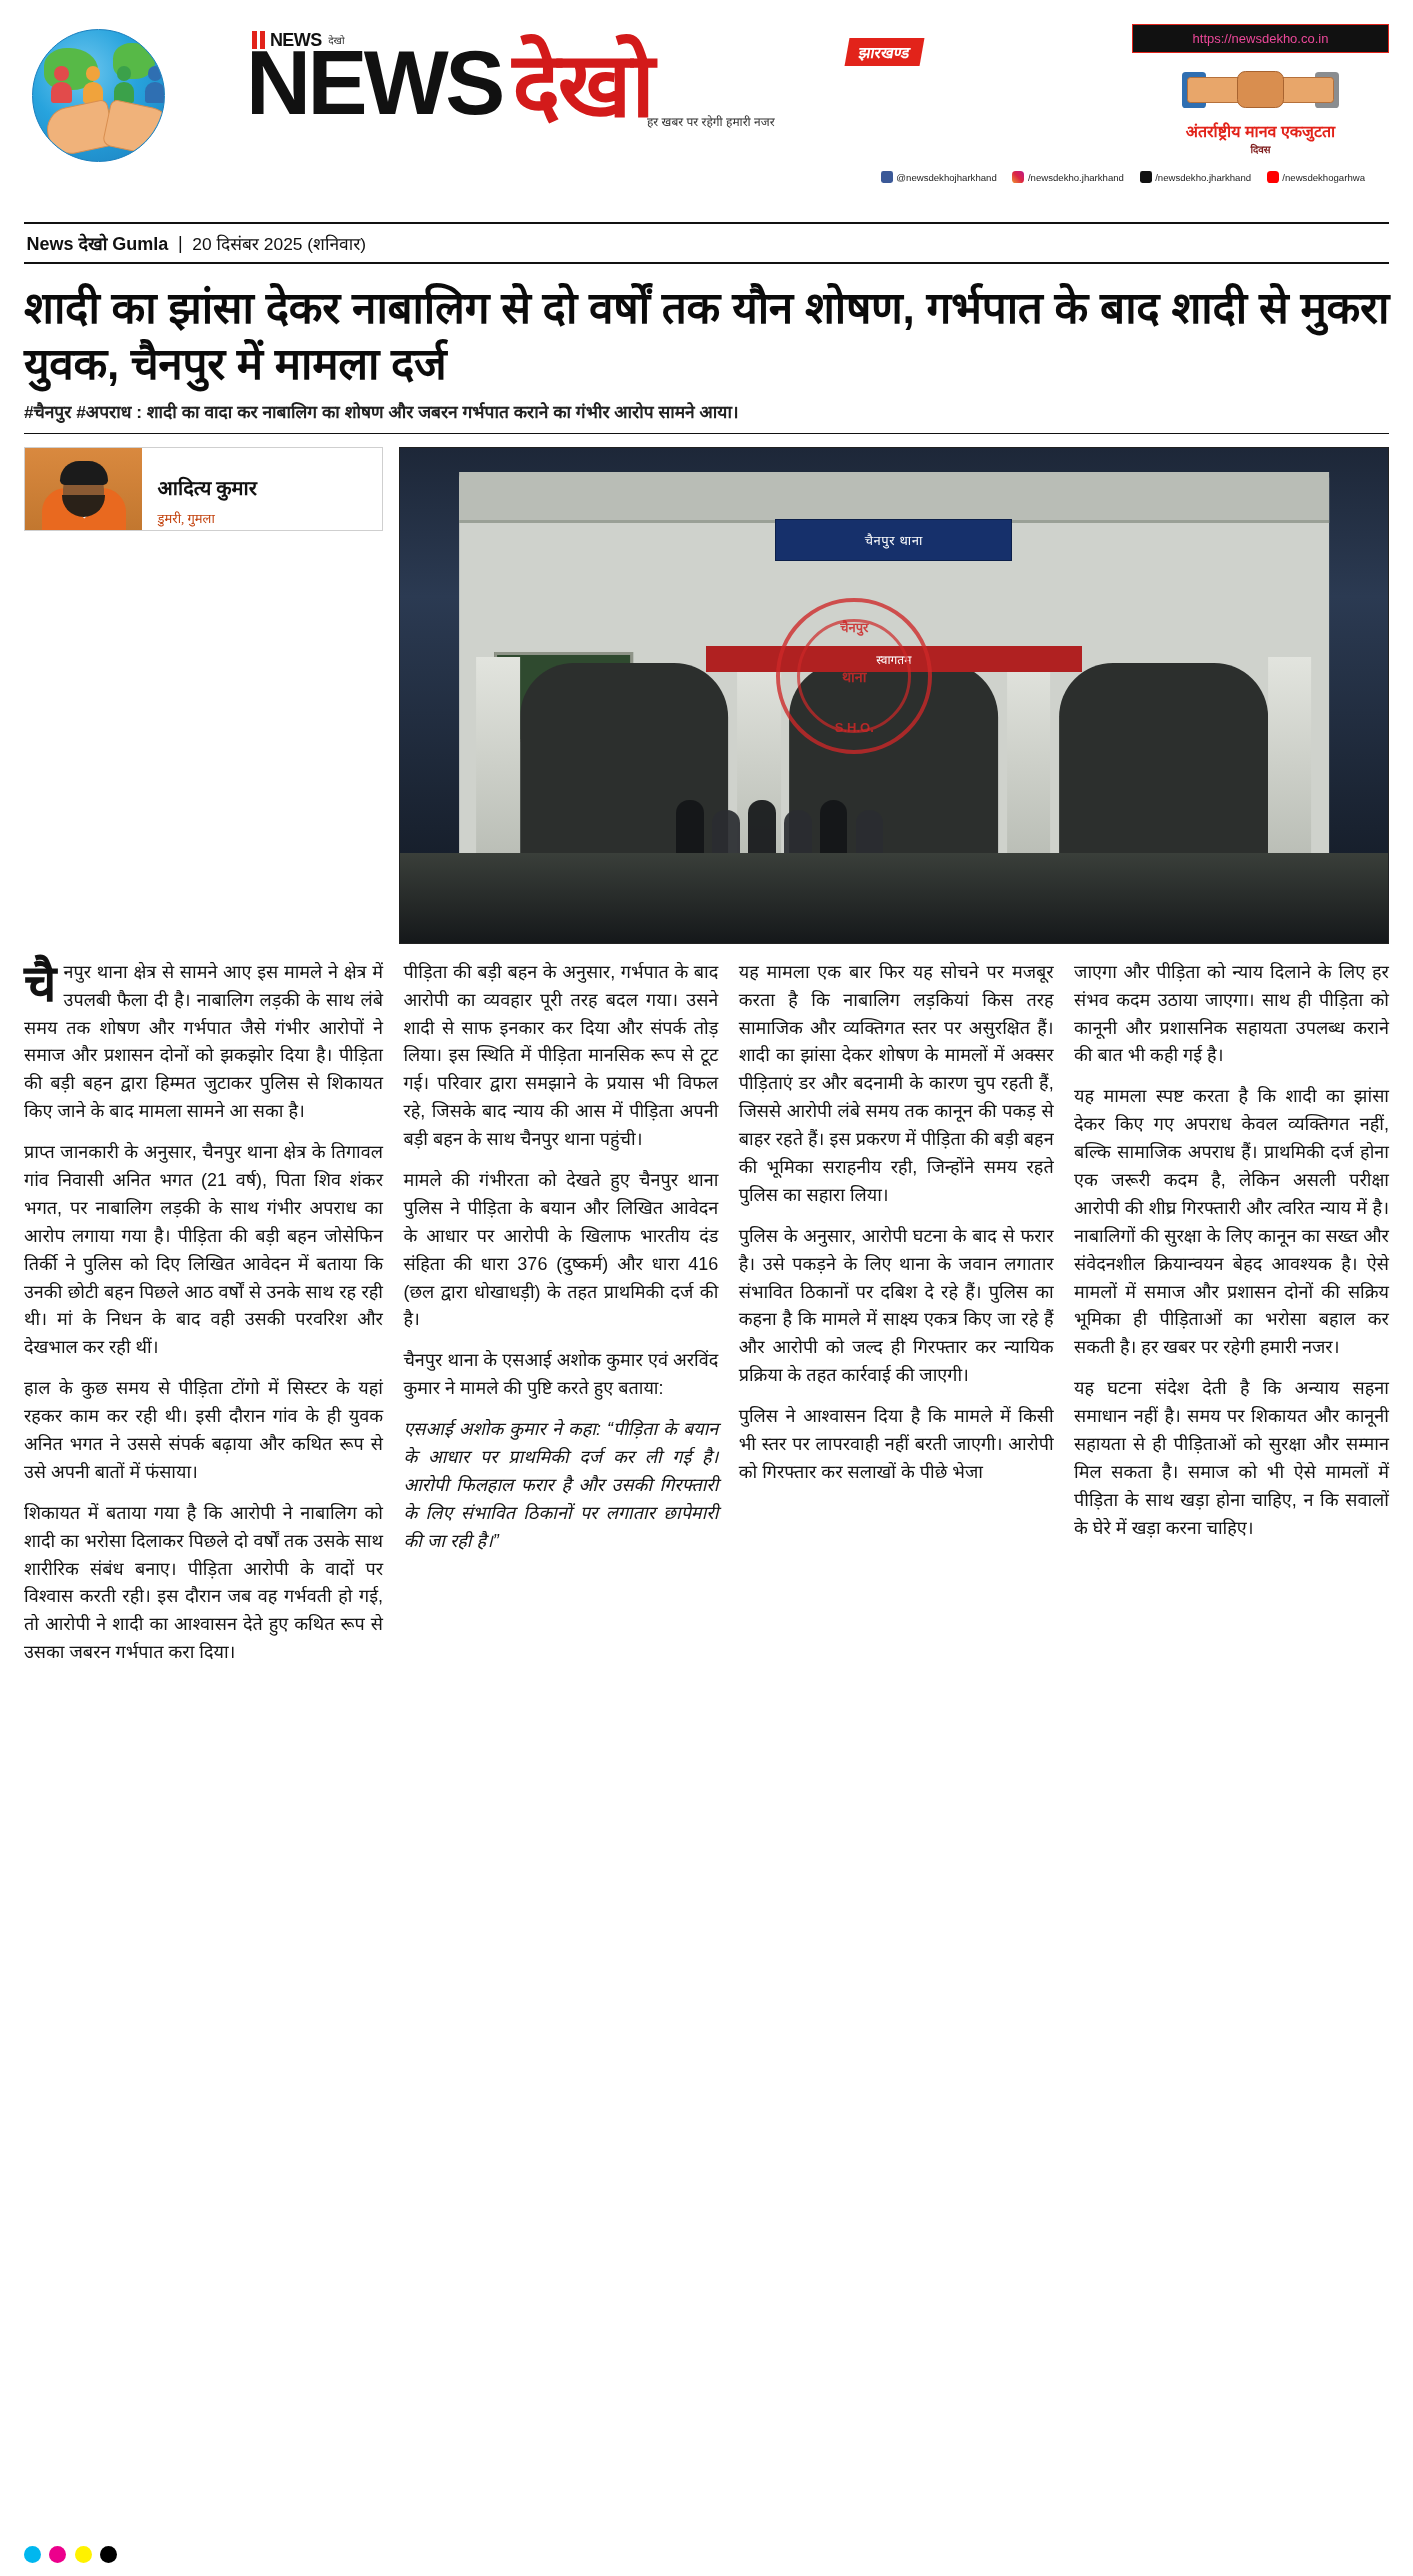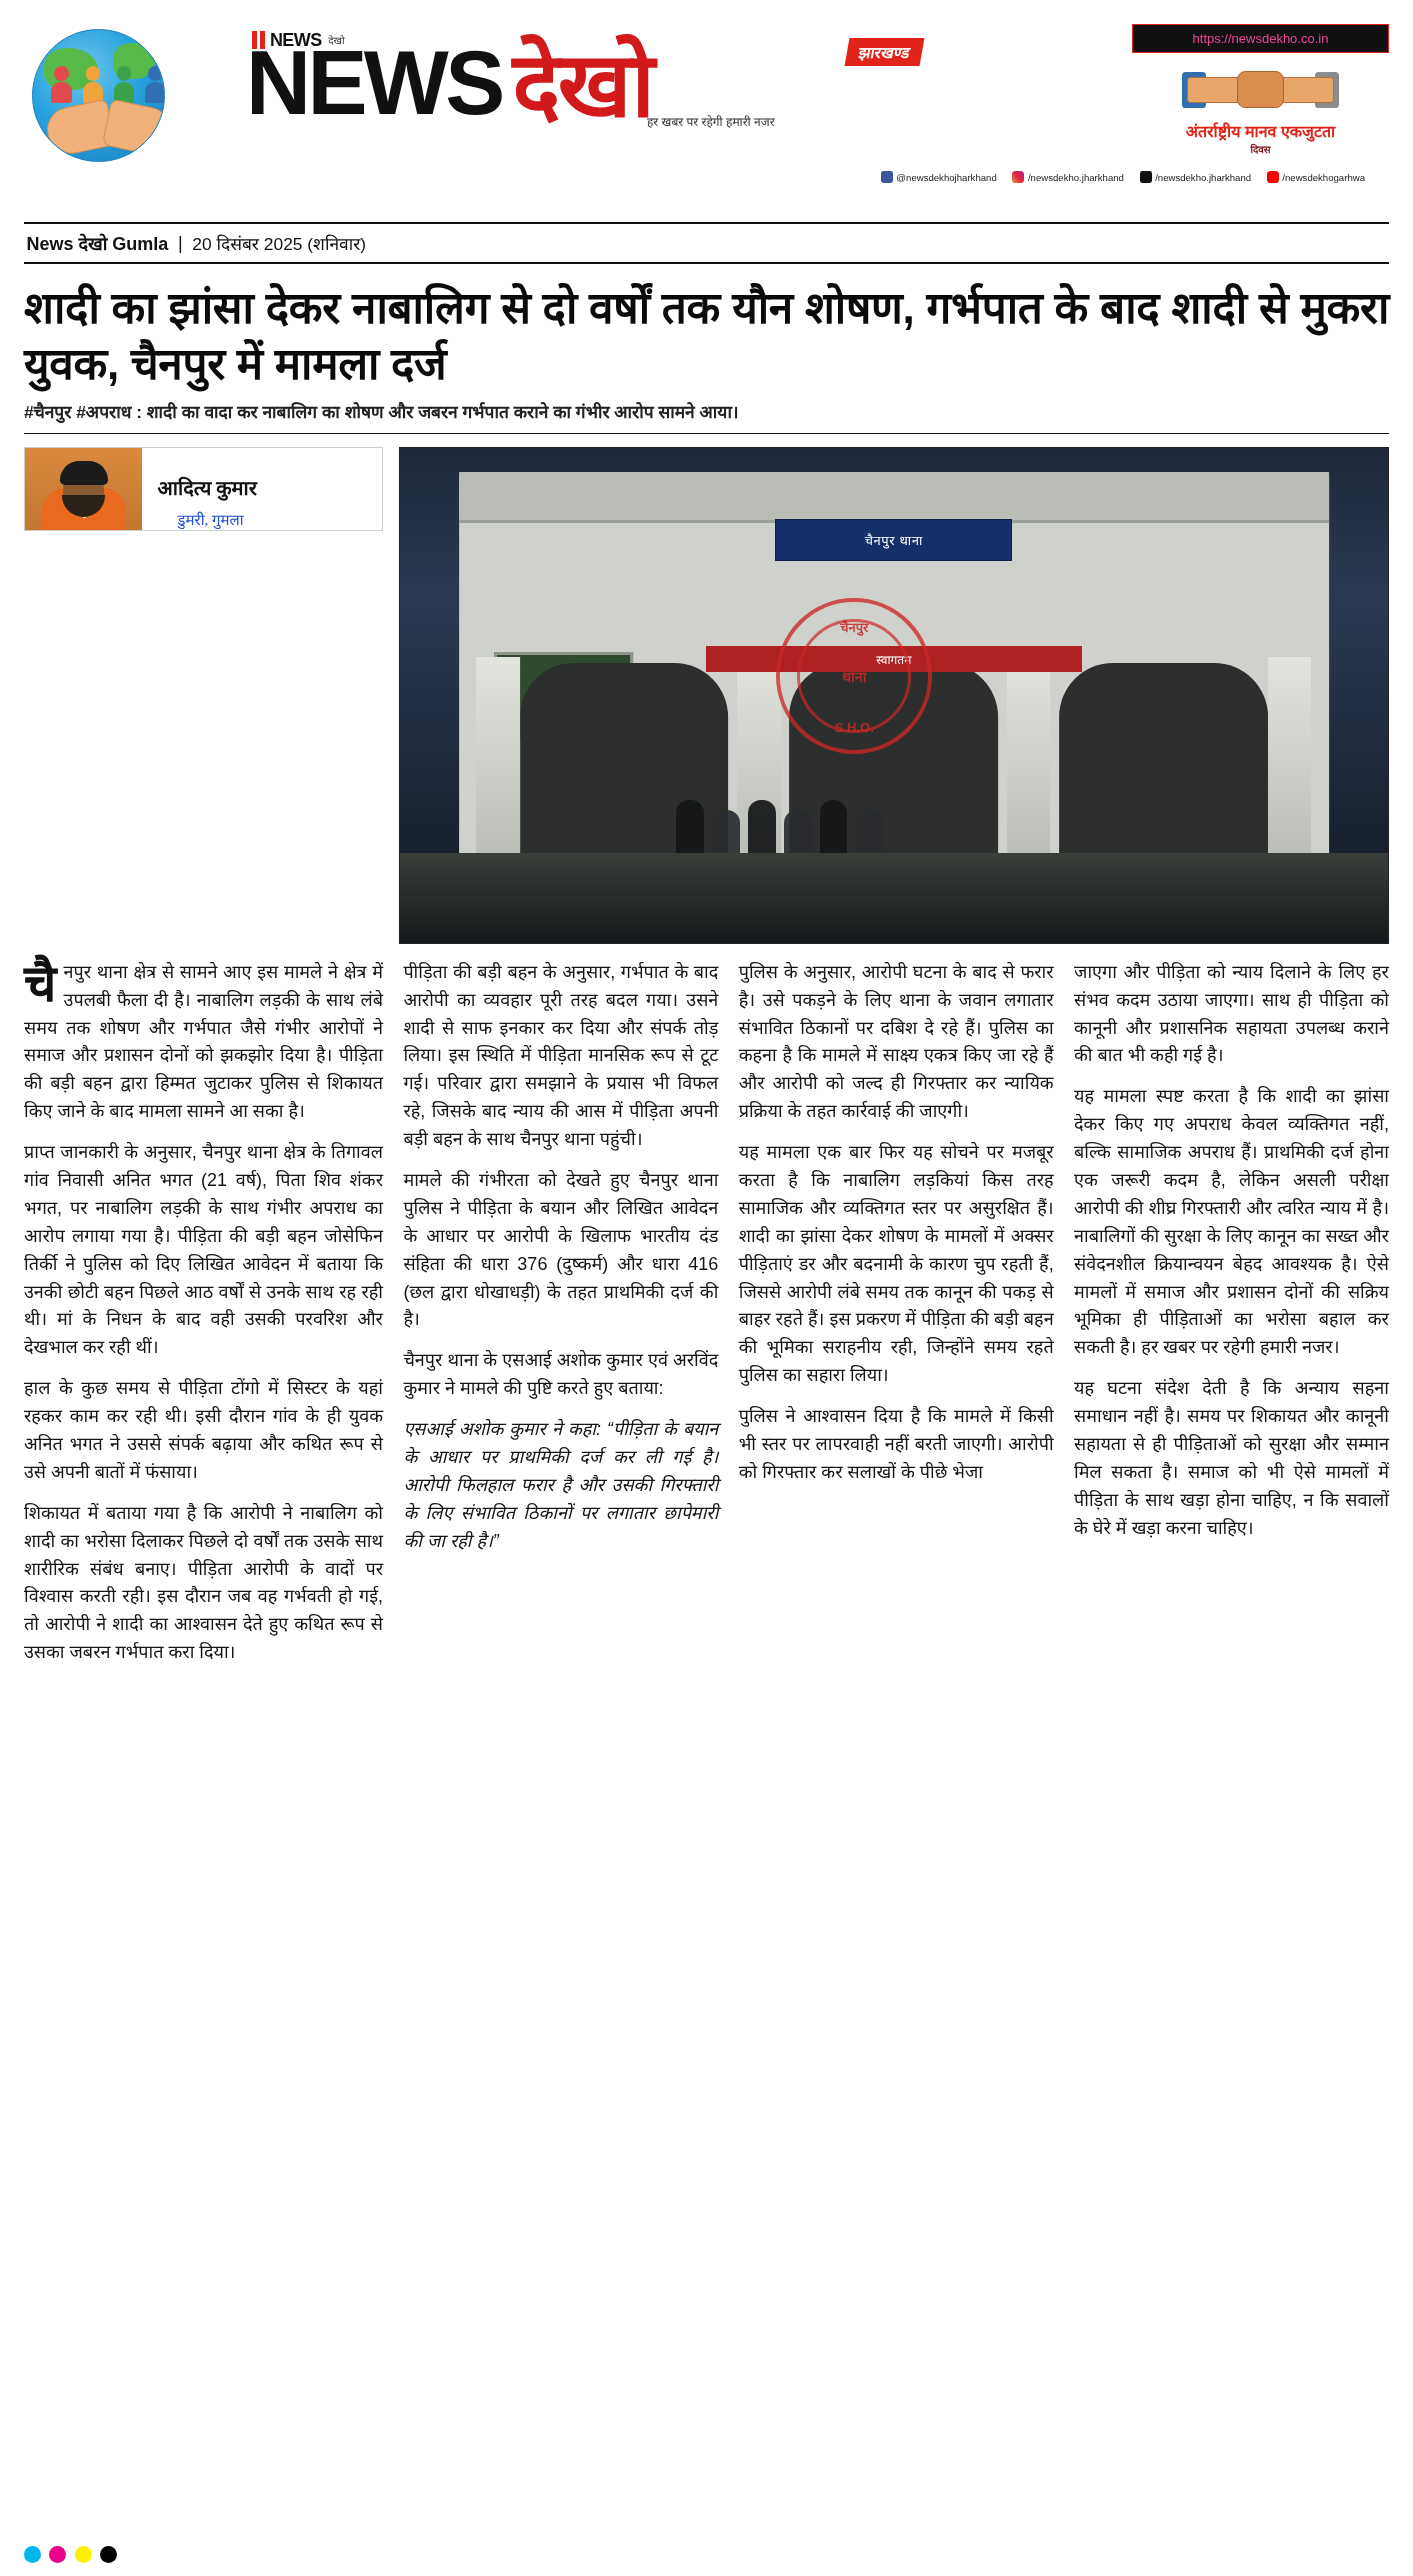--- a/index.html
+++ b/index.html
@@ -166,21 +166,21 @@
     width:117px; flex:0 0 117px; background:linear-gradient(#d9893f 0%, #c2772f 100%);
     position:relative; overflow:hidden;
   }
   .ap-head { position:absolute; left:38px; top:20.4px; width:41px; height:46px; background:#8a5a33; border-radius:20.4px 20.4px 18px 18px; }
   .ap-hair { position:absolute; left:35px; top:13px; width:48px; height:24px; background:#1b1b1b; border-radius:24px 24px 6px 6px; }
   .ap-beard { position:absolute; left:37px; top:47px; width:43px; height:21.6px; background:#2a2118; border-radius:0 0 21.6px 21.6px; }
   .ap-body { position:absolute; left:17px; bottom:0; width:84px; height:42px; background:#e9691f; border-radius:24px 24px 0 0; }
   .ap-collar { position:absolute; left:46px; bottom:17px; width:26px; height:25px; background:#f2f2f2; transform:rotate(45deg); }
   .author-meta { padding:26px 0 0 15.6px; }
   .author-name { font-size:20px; font-weight:bold; color:#111; }
-  .author-place { font-size:15px; color:#1d4ed8; margin-top:7.2px;margin-left:20px; }
+  .author-place { font-size:13px; color:#c2410c; margin-top:7.2px; }
 
   .photo-col { flex:1 1 auto; }
   .news-photo {
     width:100%; height: 497px; position:relative; overflow:hidden;
     background: linear-gradient(#1d2738 0%, #2b3a52 30%, #10161f 100%);
     border:0.6px solid #222;
   }
   .ph-building {
     position:absolute; left:50%; transform:translateX(-50%); top:24px;
     width:88%; height:395px; background:#cfd2cc;
@@ -419,22 +419,22 @@
     </div>
 
     <div class="col">
       <p>पीड़िता की बड़ी बहन के अनुसार, गर्भपात के बाद आरोपी का व्यवहार पूरी तरह बदल गया। उसने शादी से साफ इनकार कर दिया और संपर्क तोड़ लिया। इस स्थिति में पीड़िता मानसिक रूप से टूट गई। परिवार द्वारा समझाने के प्रयास भी विफल रहे, जिसके बाद न्याय की आस में पीड़िता अपनी बड़ी बहन के साथ चैनपुर थाना पहुंची।</p>
       <p>मामले की गंभीरता को देखते हुए चैनपुर थाना पुलिस ने पीड़िता के बयान और लिखित आवेदन के आधार पर आरोपी के खिलाफ भारतीय दंड संहिता की धारा 376 (दुष्कर्म) और धारा 416 (छल द्वारा धोखाधड़ी) के तहत प्राथमिकी दर्ज की है।</p>
       <p>चैनपुर थाना के एसआई अशोक कुमार एवं अरविंद कुमार ने मामले की पुष्टि करते हुए बताया:</p>
       <p class="quote">एसआई अशोक कुमार ने कहा: “पीड़िता के बयान के आधार पर प्राथमिकी दर्ज कर ली गई है। आरोपी फिलहाल फरार है और उसकी गिरफ्तारी के लिए संभावित ठिकानों पर लगातार छापेमारी की जा रही है।”</p>
     </div>
 
     <div class="col">
+      <p>यह मामला एक बार फिर यह सोचने पर मजबूर करता है कि नाबालिग लड़कियां किस तरह सामाजिक और व्यक्तिगत स्तर पर असुरक्षित हैं। शादी का झांसा देकर शोषण के मामलों में अक्सर पीड़िताएं डर और बदनामी के कारण चुप रहती हैं, जिससे आरोपी लंबे समय तक कानून की पकड़ से बाहर रहते हैं। इस प्रकरण में पीड़िता की बड़ी बहन की भूमिका सराहनीय रही, जिन्होंने समय रहते पुलिस का सहारा लिया।</p>
       <p>पुलिस के अनुसार, आरोपी घटना के बाद से फरार है। उसे पकड़ने के लिए थाना के जवान लगातार संभावित ठिकानों पर दबिश दे रहे हैं। पुलिस का कहना है कि मामले में साक्ष्य एकत्र किए जा रहे हैं और आरोपी को जल्द ही गिरफ्तार कर न्यायिक प्रक्रिया के तहत कार्रवाई की जाएगी।</p>
-      <p>यह मामला एक बार फिर यह सोचने पर मजबूर करता है कि नाबालिग लड़कियां किस तरह सामाजिक और व्यक्तिगत स्तर पर असुरक्षित हैं। शादी का झांसा देकर शोषण के मामलों में अक्सर पीड़िताएं डर और बदनामी के कारण चुप रहती हैं, जिससे आरोपी लंबे समय तक कानून की पकड़ से बाहर रहते हैं। इस प्रकरण में पीड़िता की बड़ी बहन की भूमिका सराहनीय रही, जिन्होंने समय रहते पुलिस का सहारा लिया।</p>
       <p>पुलिस ने आश्वासन दिया है कि मामले में किसी भी स्तर पर लापरवाही नहीं बरती जाएगी। आरोपी को गिरफ्तार कर सलाखों के पीछे भेजा</p>
     </div>
 
     <div class="col">
       <p>जाएगा और पीड़िता को न्याय दिलाने के लिए हर संभव कदम उठाया जाएगा। साथ ही पीड़िता को कानूनी और प्रशासनिक सहायता उपलब्ध कराने की बात भी कही गई है।</p>
       <p>यह मामला स्पष्ट करता है कि शादी का झांसा देकर किए गए अपराध केवल व्यक्तिगत नहीं, बल्कि सामाजिक अपराध हैं। प्राथमिकी दर्ज होना एक जरूरी कदम है, लेकिन असली परीक्षा आरोपी की शीघ्र गिरफ्तारी और त्वरित न्याय में है। नाबालिगों की सुरक्षा के लिए कानून का सख्त और संवेदनशील क्रियान्वयन बेहद आवश्यक है। ऐसे मामलों में समाज और प्रशासन दोनों की सक्रिय भूमिका ही पीड़िताओं का भरोसा बहाल कर सकती है। हर खबर पर रहेगी हमारी नजर।</p>
       <p>यह घटना संदेश देती है कि अन्याय सहना समाधान नहीं है। समय पर शिकायत और कानूनी सहायता से ही पीड़िताओं को सुरक्षा और सम्मान मिल सकता है। समाज को भी ऐसे मामलों में पीड़िता के साथ खड़ा होना चाहिए, न कि सवालों के घेरे में खड़ा करना चाहिए।</p>
     </div>
   </div>
 

